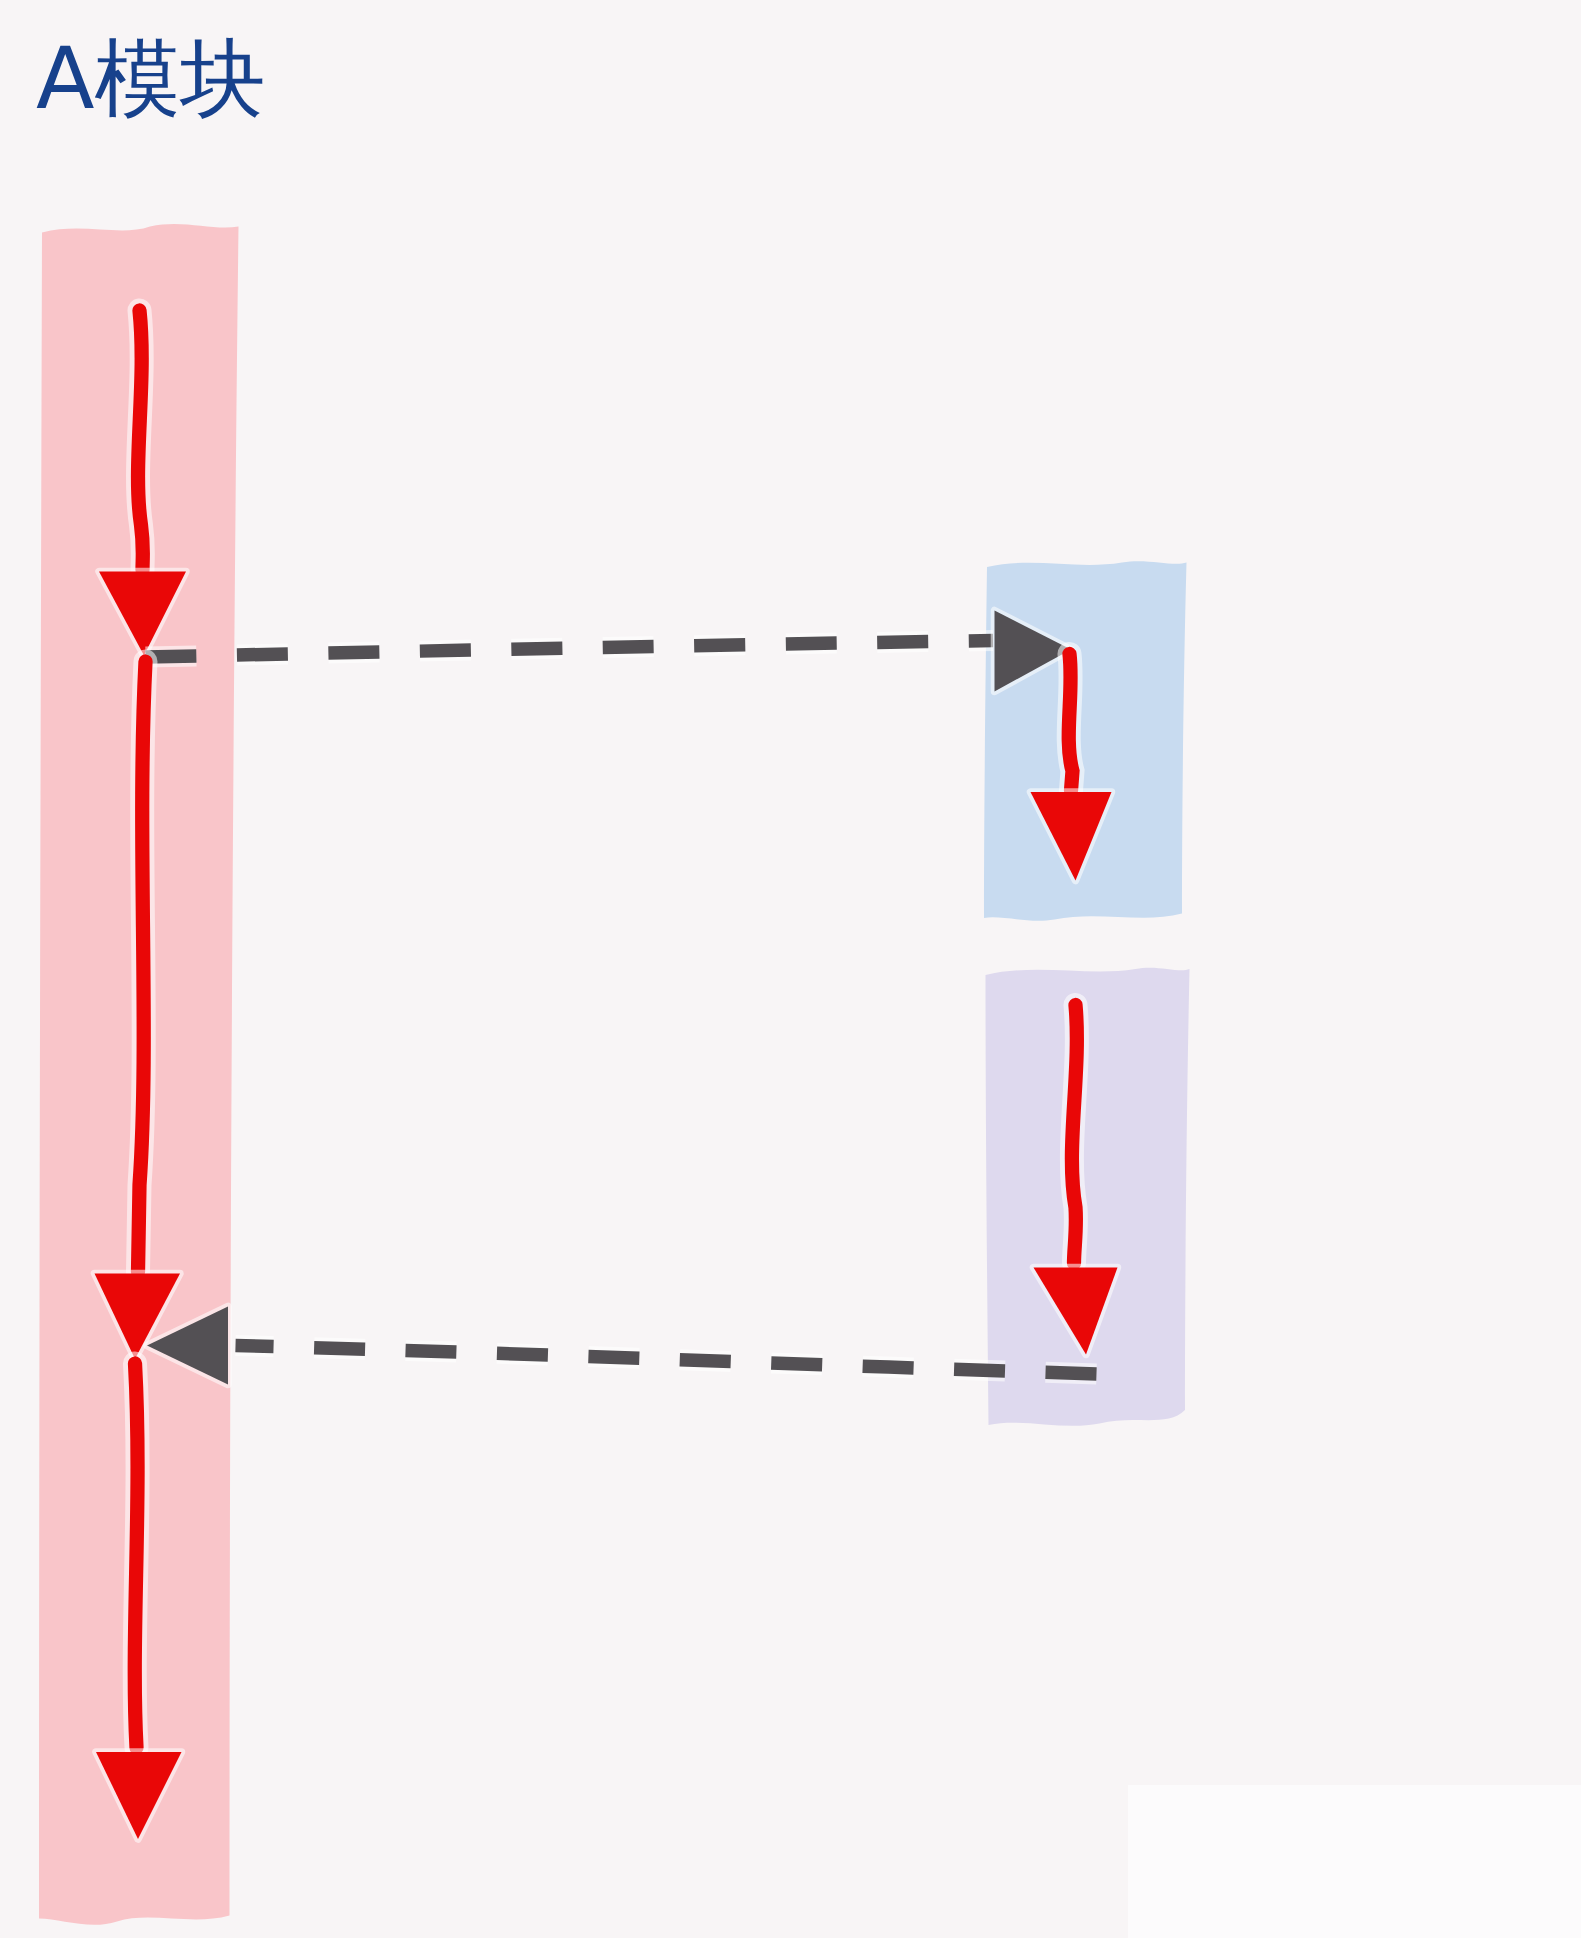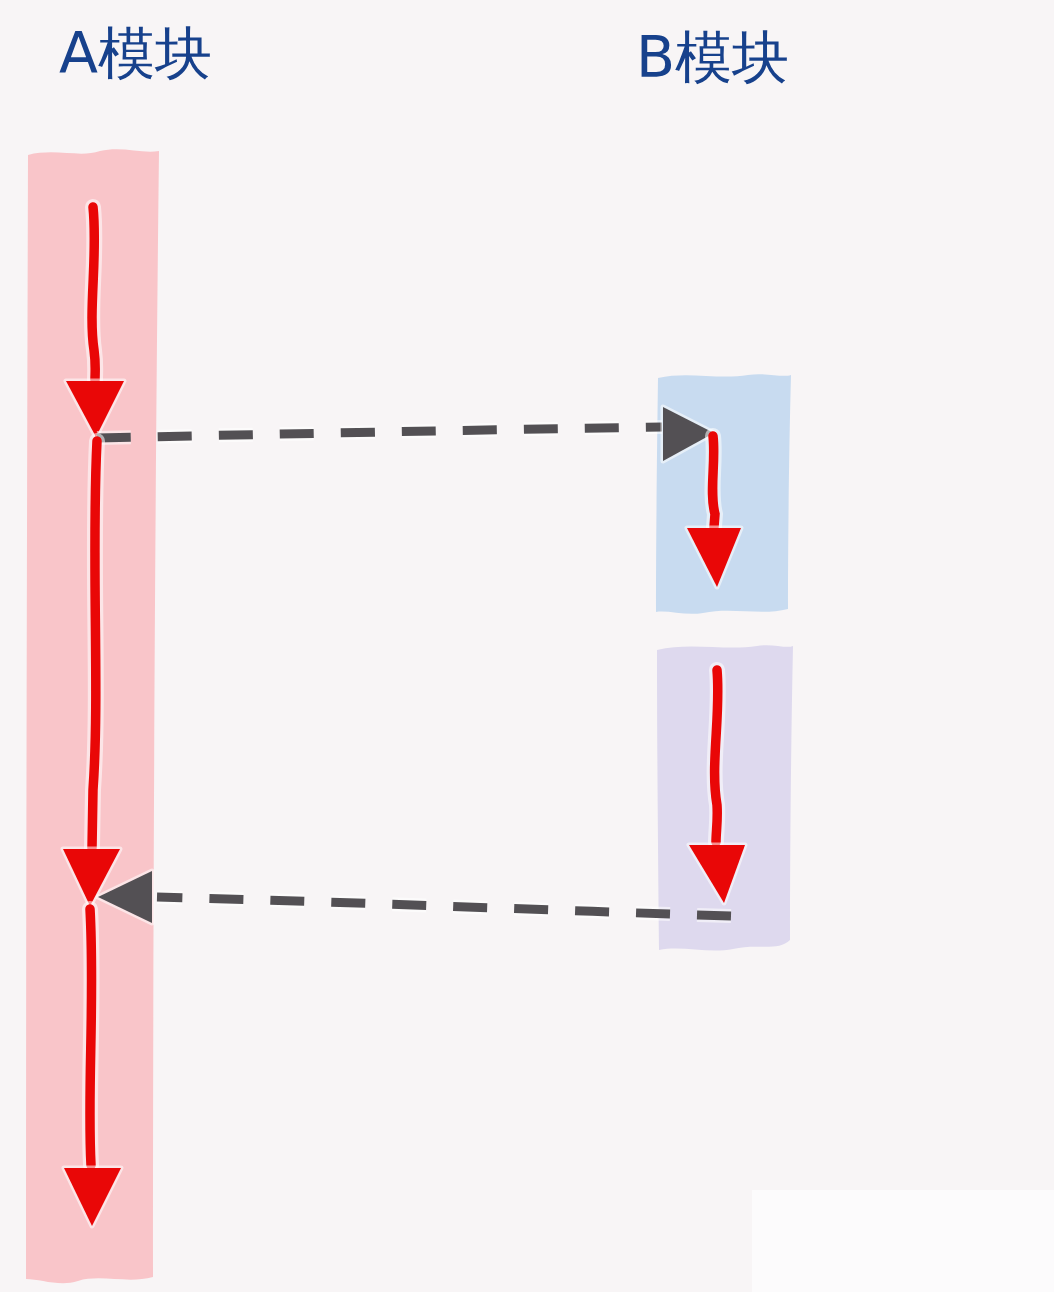--- a/index.html
+++ b/index.html
@@ -19,21 +19,21 @@
     inset: 0;
     display: block;
   }
   .label {
     position: absolute;
     color: var(--label-blue, #17418c);
     line-height: 1.1;
     white-space: nowrap;
     user-select: none;
   }
-  .title-a { left: 24px;  top: 22px;  font-size: 57px; margin-left: 35px; }
+  .title-a { left: 24px;  top: 22px;  font-size: 57px; }
   .title-b { left: 636px; top: 26px;  font-size: 57px; }
   .callback-note { left: 827px; top: 762px; font-size: 49px; }
 
   .band-a          { fill: var(--band-a, #f9c5c9); }
   .band-b-call     { fill: var(--band-b-call, #c8dbf0); }
   .band-b-callback { fill: var(--band-b-callback, #ded9ee); }
 
   .halo {
     stroke: #ffffff; stroke-opacity: .55; stroke-width: 16;
     fill: none; stroke-linecap: round;
@@ -133,15 +133,14 @@
 
     <g>
       <path class="halo" d="M 90 909 C 95 1000, 87 1090, 91 1165"></path>
       <path class="red-line" d="M 90 909 C 95 1000, 87 1090, 91 1165"></path>
       <path class="red-head" d="M 64 1168 L 121 1168 L 92 1226 Z"></path>
     </g>
   </svg>
 
   <div class="label title-a">A模块</div>
 
-  <div class="label title-b">B模块</div>
 
 </div>
 
 </body></html>

